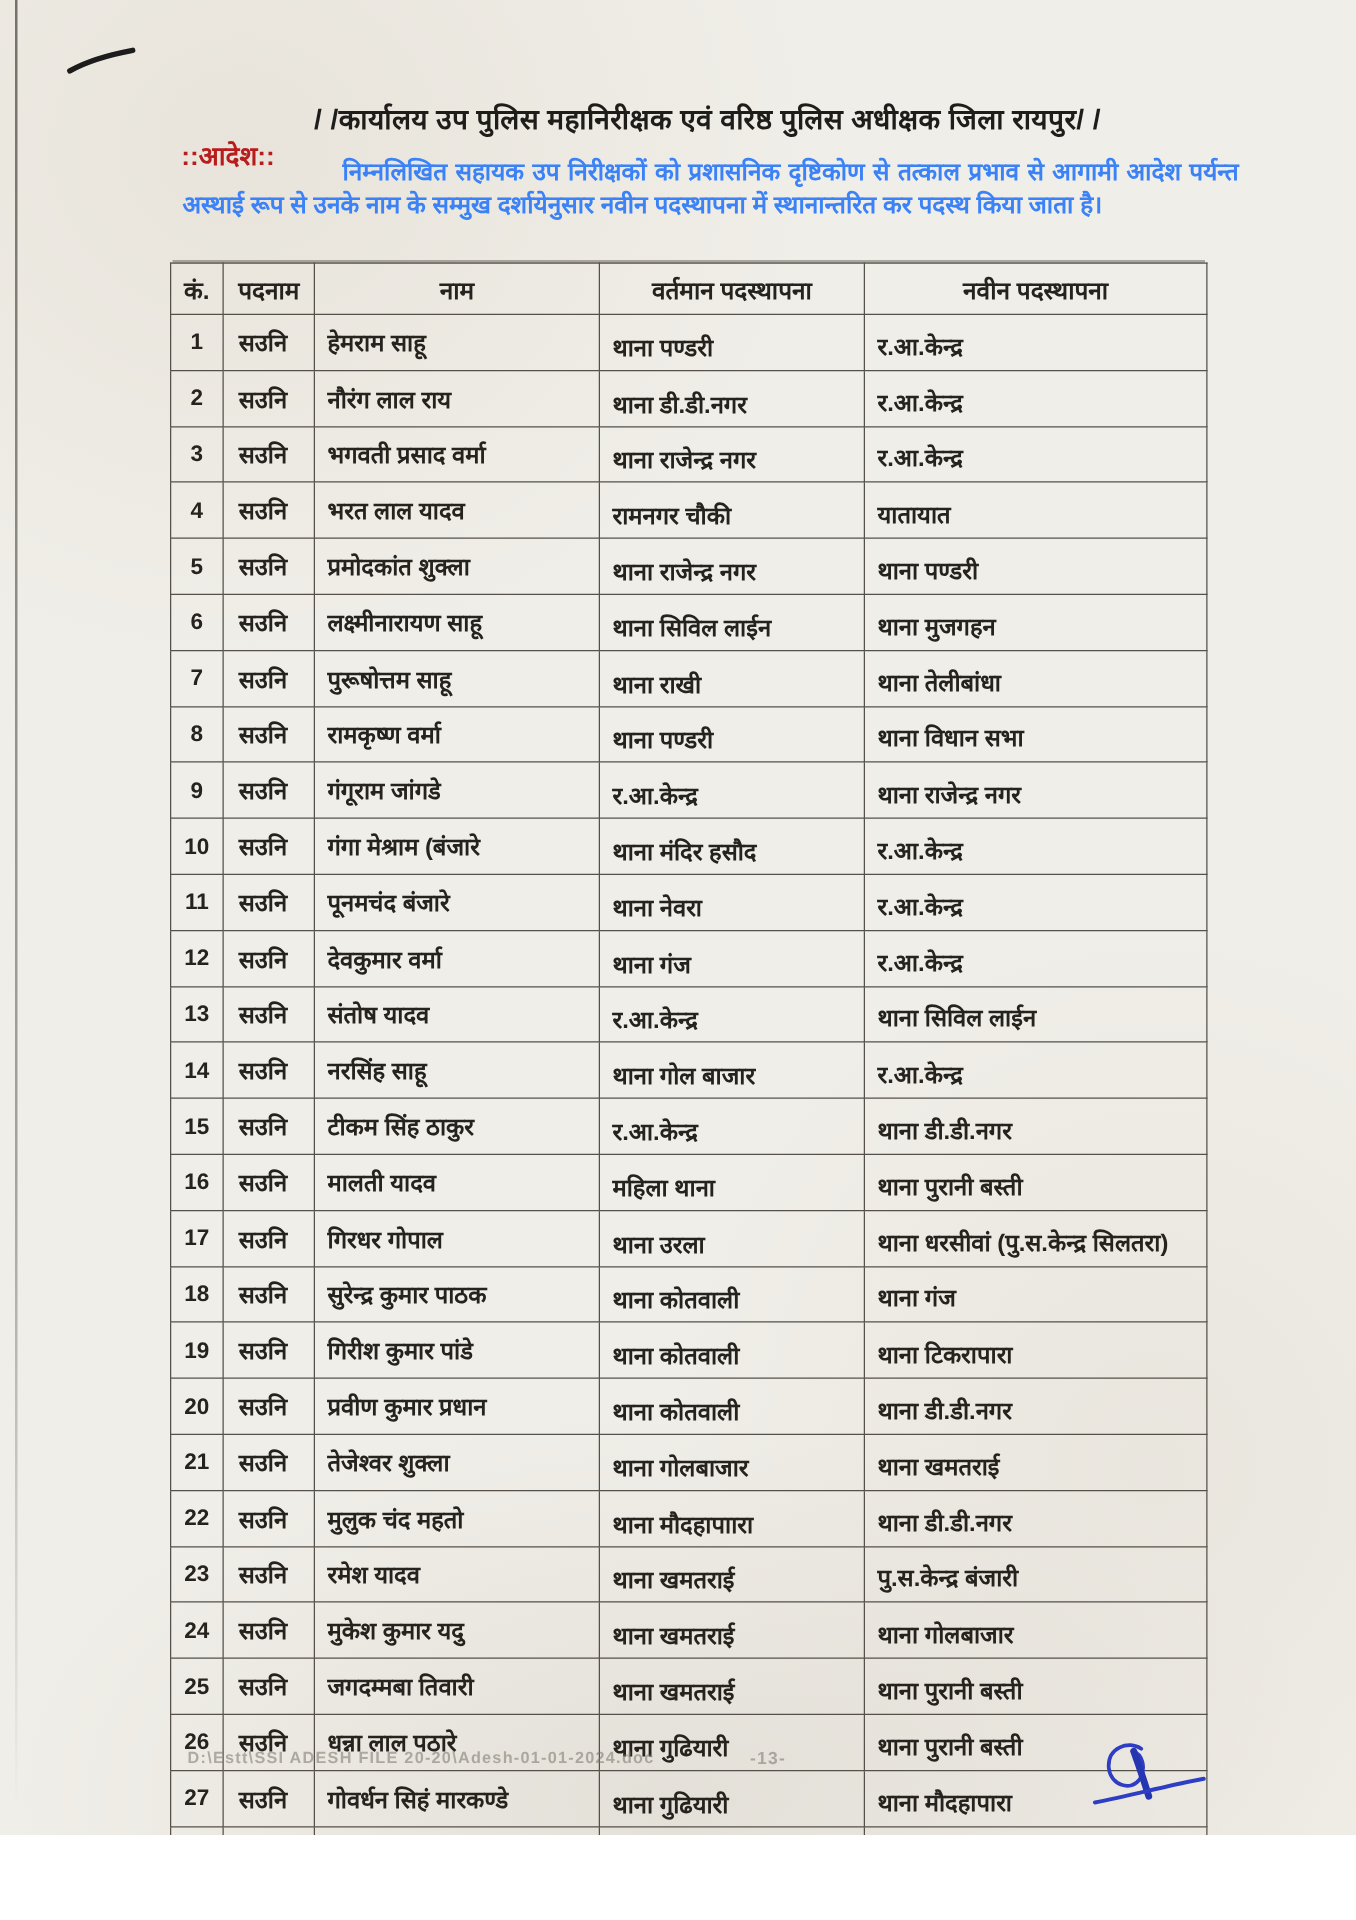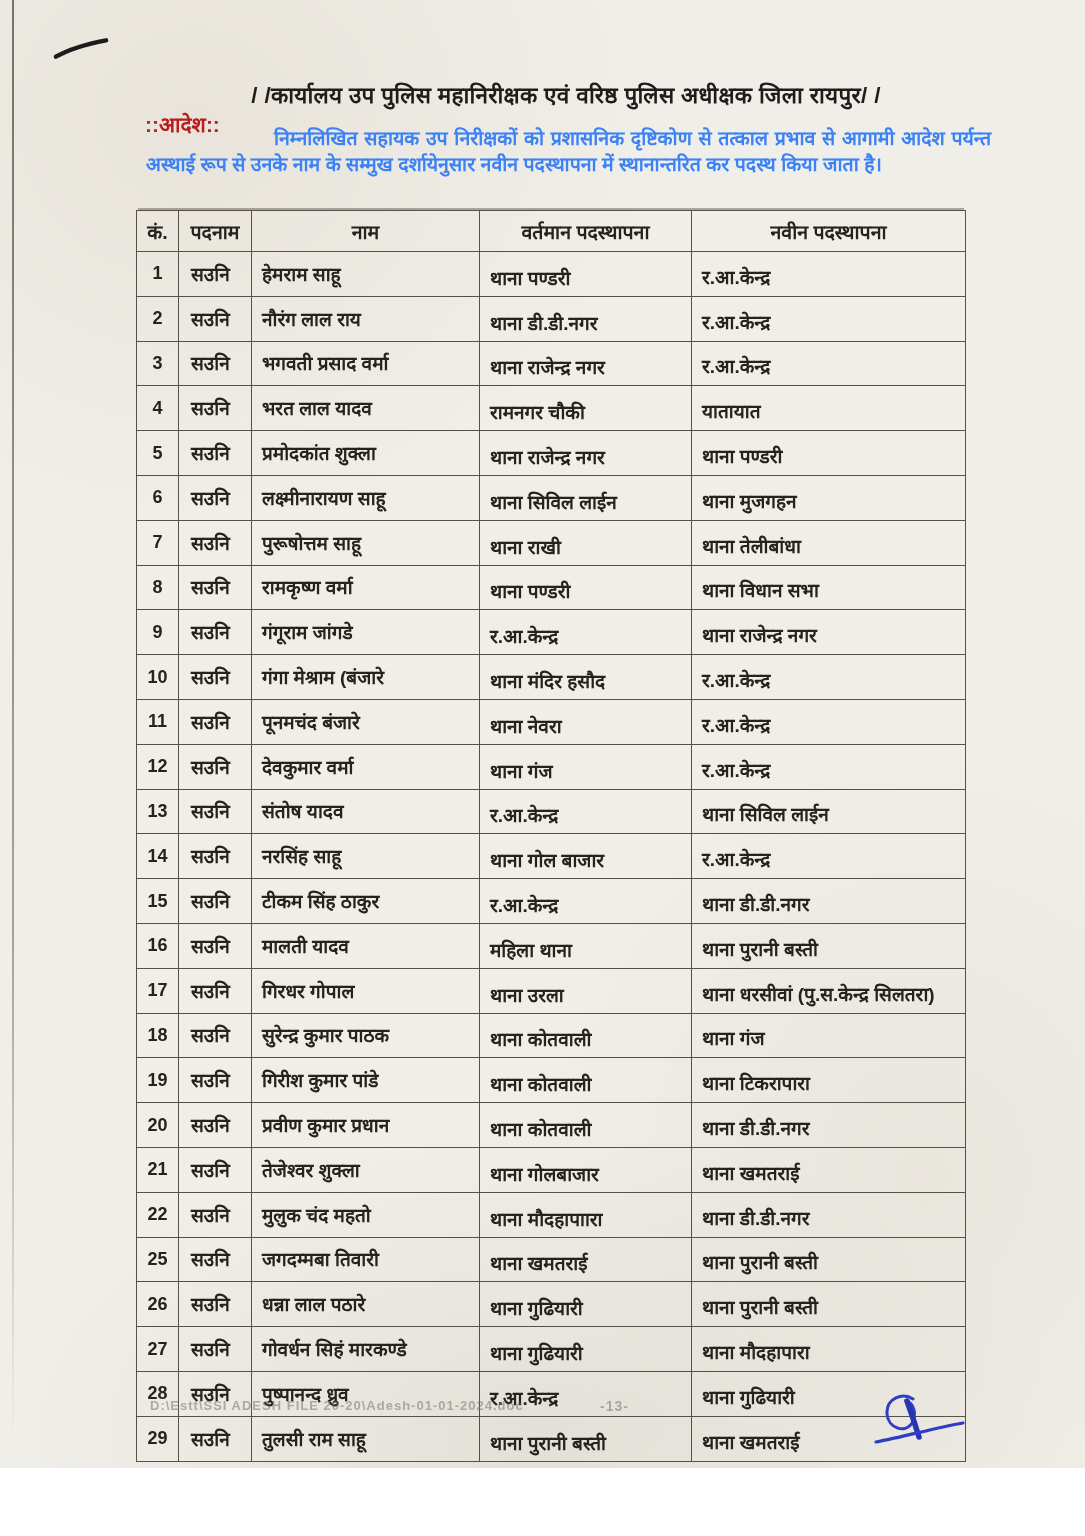--- a/index.html
+++ b/index.html
@@ -227,20 +227,34 @@
             <td>थाना खमतराई</td>
           </tr>
           <tr>
             <td>22</td>
             <td>सउनि</td>
             <td>मुलुक चंद महतो</td>
             <td>थाना मौदहापाारा</td>
             <td>थाना डी.डी.नगर</td>
           </tr>
           <tr>
+            <td>23</td>
+            <td>सउनि</td>
+            <td>रमेश यादव</td>
+            <td>थाना खमतराई</td>
+            <td>पु.स.केन्द्र बंजारी</td>
+          </tr>
+          <tr>
+            <td>24</td>
+            <td>सउनि</td>
+            <td>मुकेश कुमार यदु</td>
+            <td>थाना खमतराई</td>
+            <td>थाना गोलबाजार</td>
+          </tr>
+          <tr>
             <td>25</td>
             <td>सउनि</td>
             <td>जगदम्मबा तिवारी</td>
             <td>थाना खमतराई</td>
             <td>थाना पुरानी बस्ती</td>
           </tr>
           <tr>
             <td>26</td>
             <td>सउनि</td>
             <td>धन्ना लाल पठारे</td>

